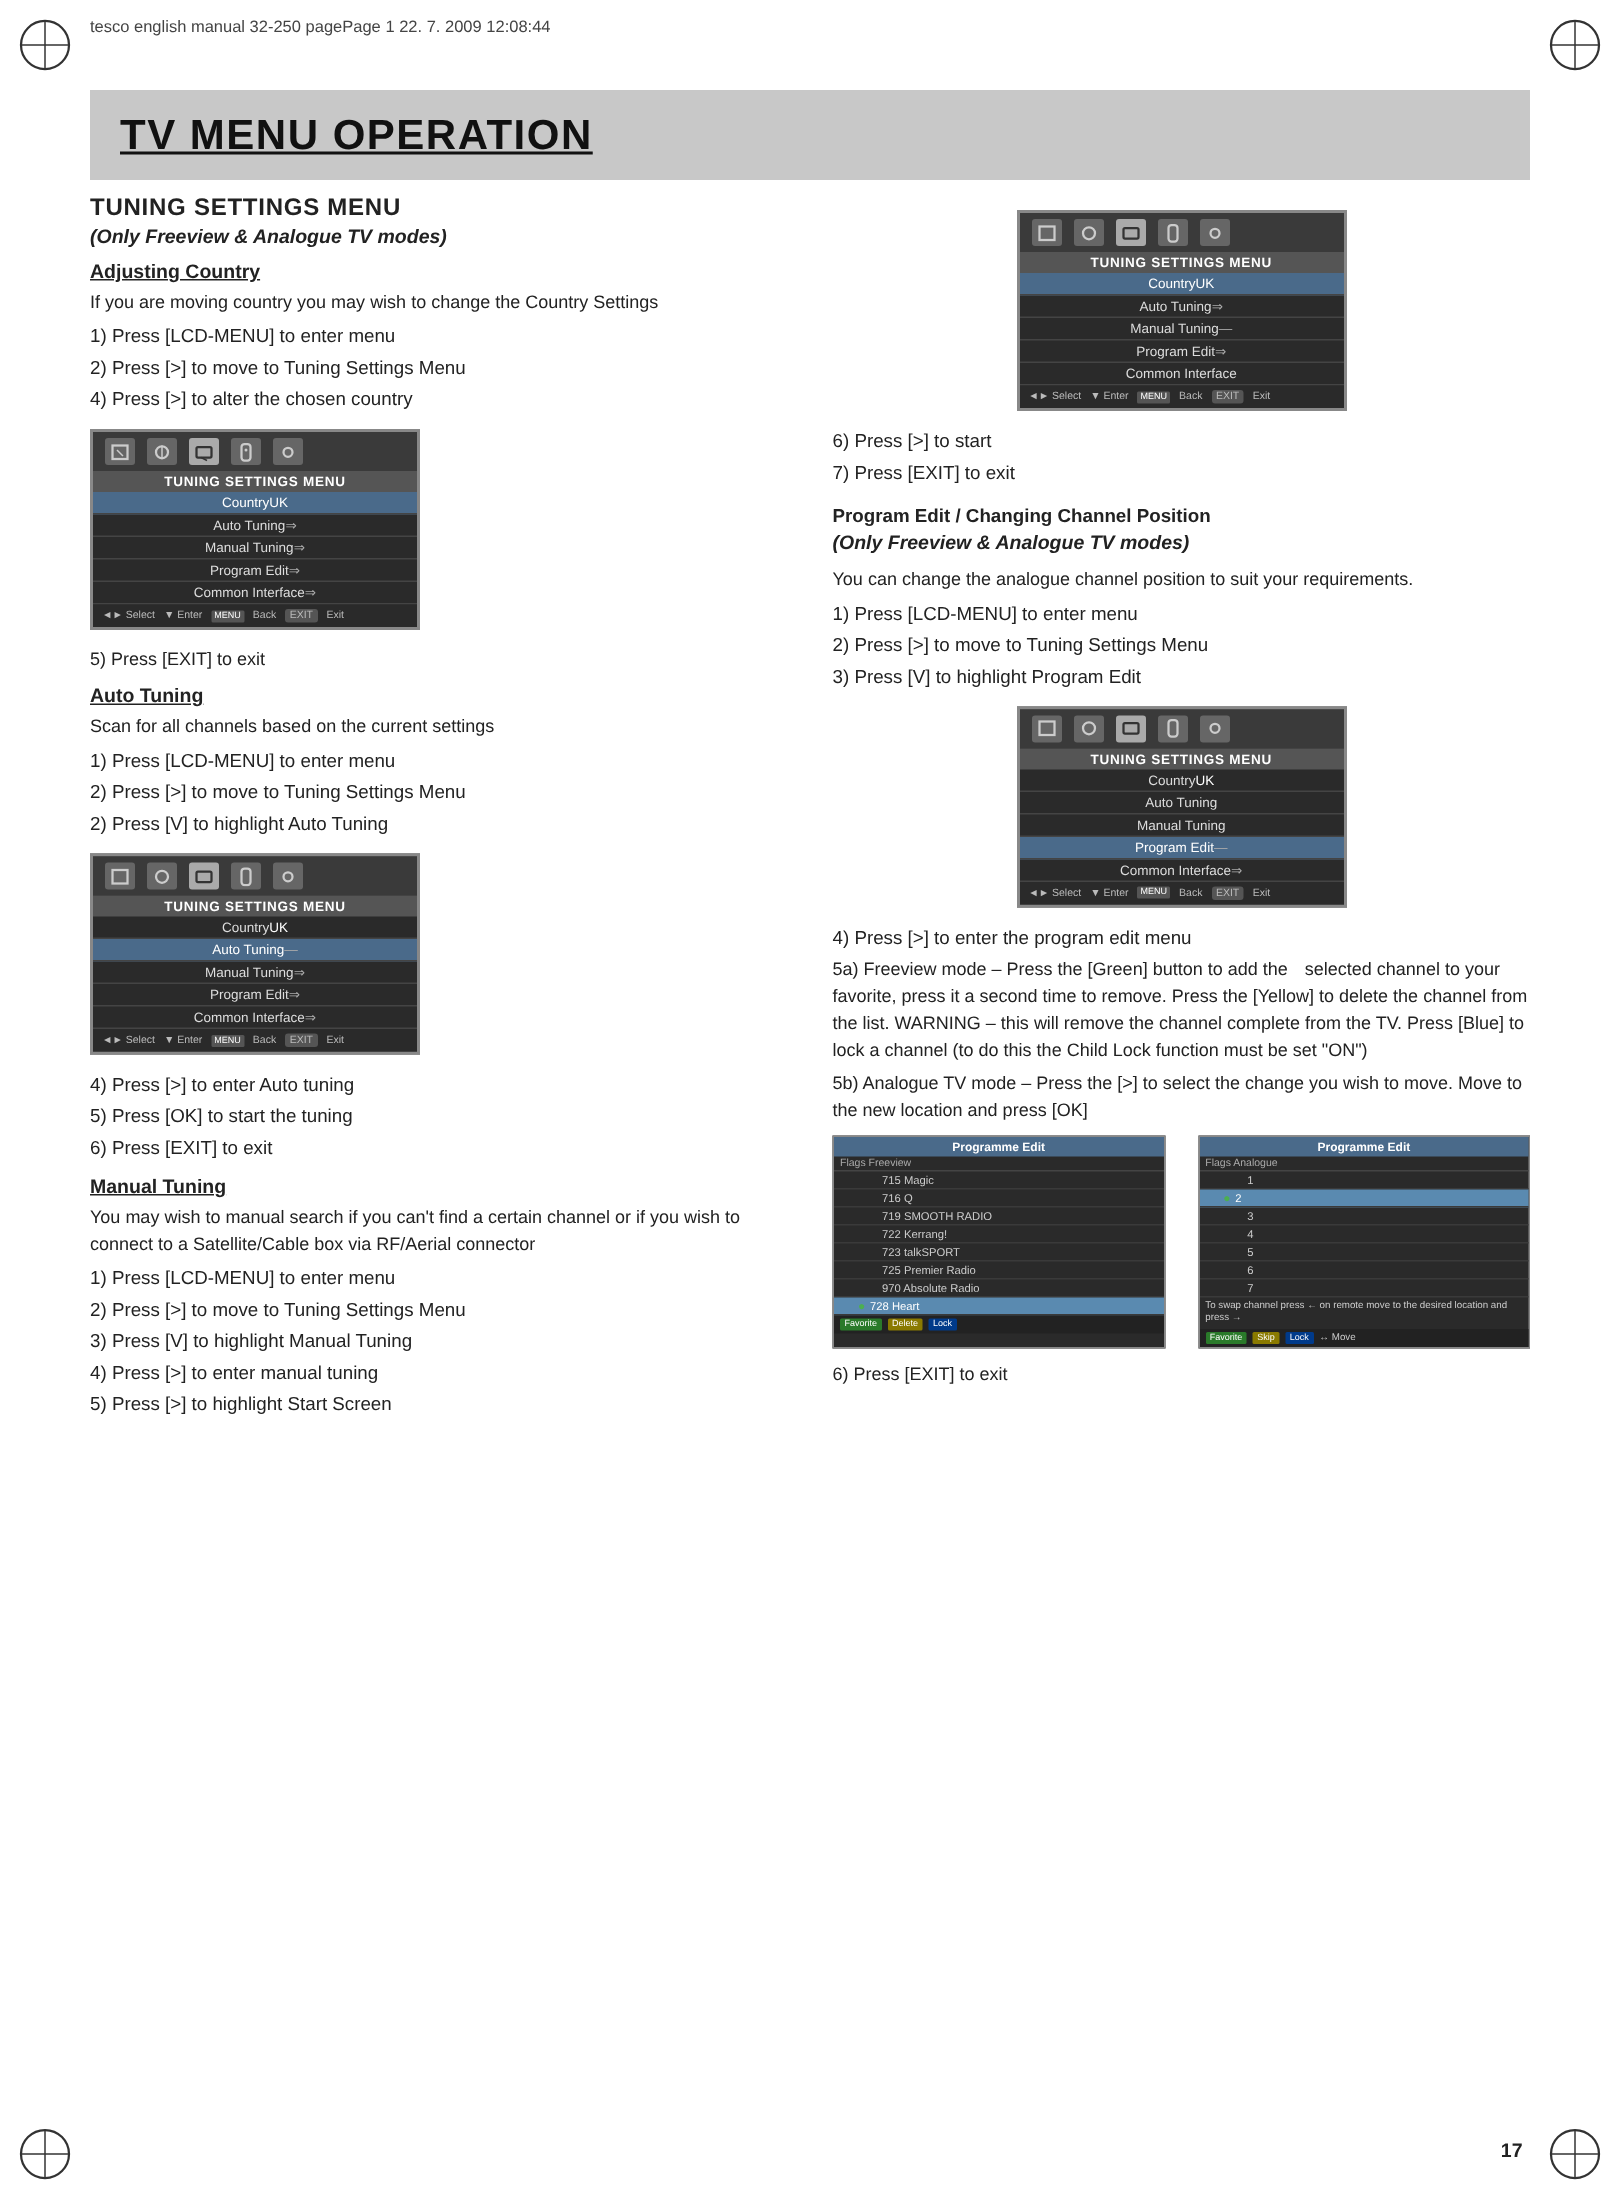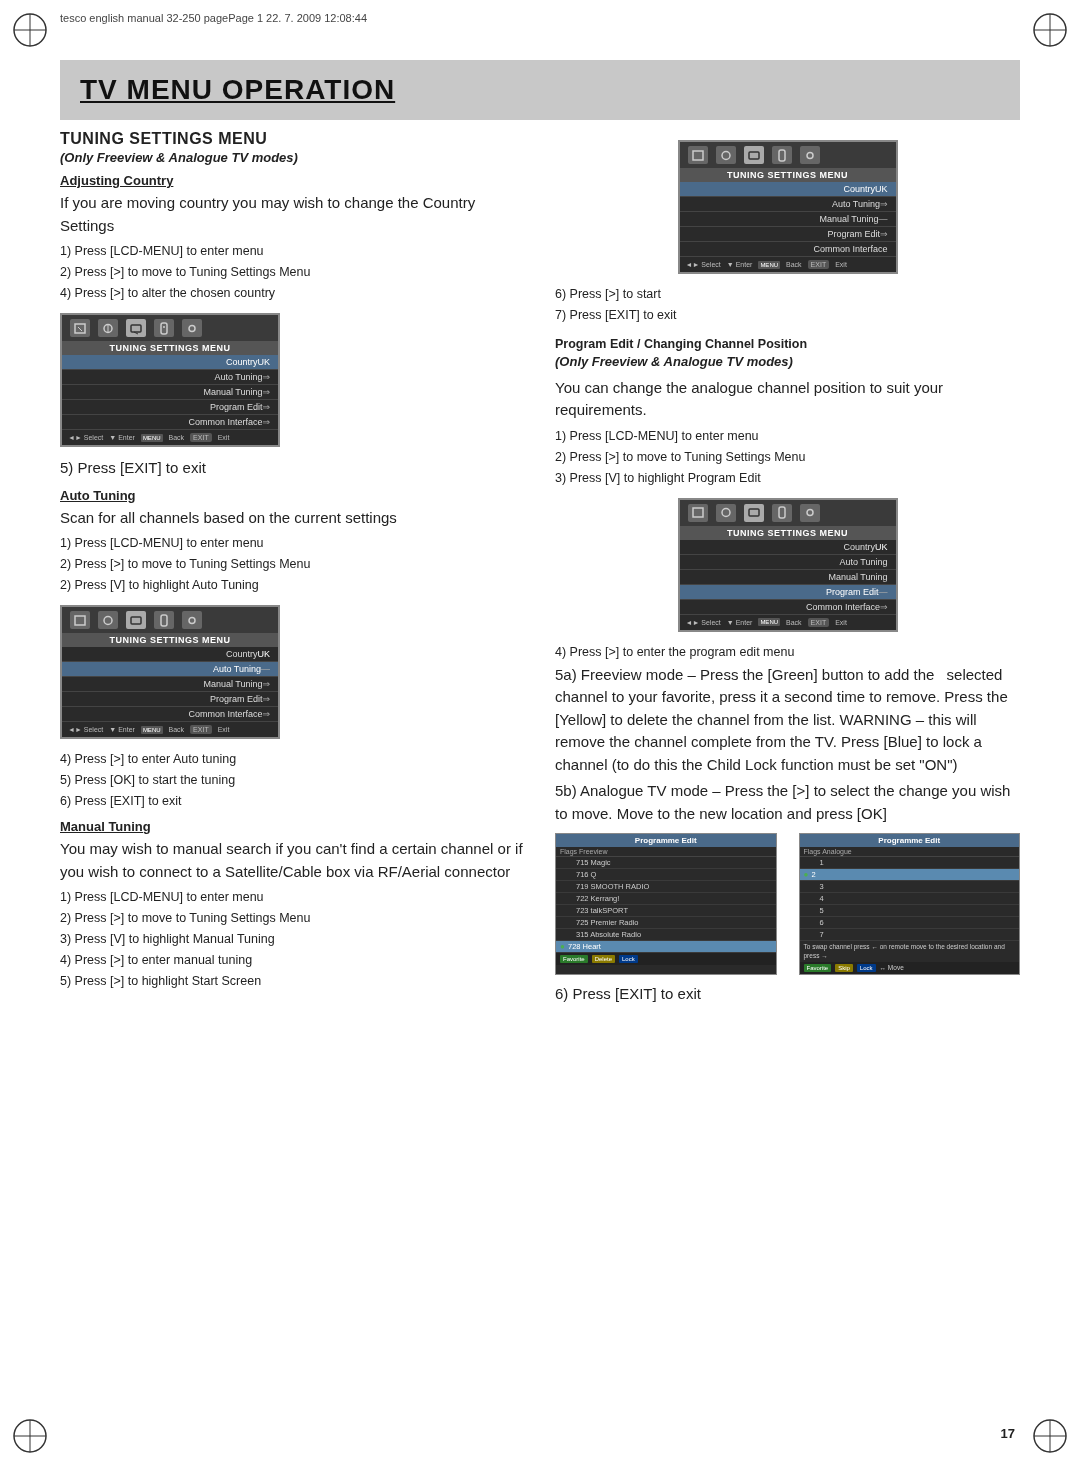--- a/index.html
+++ b/index.html
@@ -82,21 +82,21 @@
     }
     .subsection-title {
       font-size: 13px;
       font-weight: 900;
       text-decoration: underline;
       margin-bottom: 4px;
       margin-top: 8px;
     }
 
     .body-text {
-      font-size: 15px;
+      font-size: 12px;
       line-height: 1.5;
       margin-bottom: 4px;
     }
     .body-text-bold {
       font-size: 12.5px;
       font-weight: 700;
       line-height: 1.5;
     }
 
     .step-list {
@@ -141,21 +141,21 @@
       background: #555;
       color: #fff;
       text-align: center;
       font-size: 9px;
       padding: 2px;
       font-weight: bold;
       letter-spacing: 0.5px;
     }
     .tv-menu-row {
       display: flex;
-      justify-content: flex-end;
+      justify-content: center;
       align-items: center;
       padding: 2px 8px;
       font-size: 9px;
       color: #ddd;
       border-bottom: 1px solid #444;
     }
     .tv-menu-row.highlighted {
       background: #4a6a8a;
       color: #fff;
     }
@@ -208,21 +208,21 @@
       display: flex;
       justify-content: space-between;
       padding: 1px 4px;
       font-size: 7px;
       color: #aaa;
       border-bottom: 1px solid #444;
     }
     .prog-edit-row {
       display: flex;
       align-items: center;
-      padding: 1px 4px;
+      padding: 1px 16px;
       font-size: 7.5px;
       color: #ccc;
       border-bottom: 1px solid #3a3a3a;
     }
     .prog-edit-row .ch-num {
       width: 16px;
       font-size: 7px;
       color: #aaa;
     }
     .prog-edit-row .ch-name {
@@ -651,21 +651,21 @@
           <div class="prog-edit-row">
             <span class="ch-num"></span>
               <span class="ch-name">723 talkSPORT</span>
           </div>
           <div class="prog-edit-row">
             <span class="ch-num"></span>
               <span class="ch-name">725 Premier Radio</span>
           </div>
           <div class="prog-edit-row">
             <span class="ch-num"></span>
-              <span class="ch-name">315 Absolute Radio</span>
+              <span class="ch-name">970 Absolute Radio</span>
           </div>
           <div class="prog-edit-row selected-row">
             <span class="bullet">●</span>
               <span class="ch-name">728 Heart</span>
           </div>
           <div class="prog-edit-footer">
             <span class="btn-green">Favorite</span>
             <span class="btn-yellow">Delete</span>
             <span class="btn-blue">Lock</span>
           </div>

